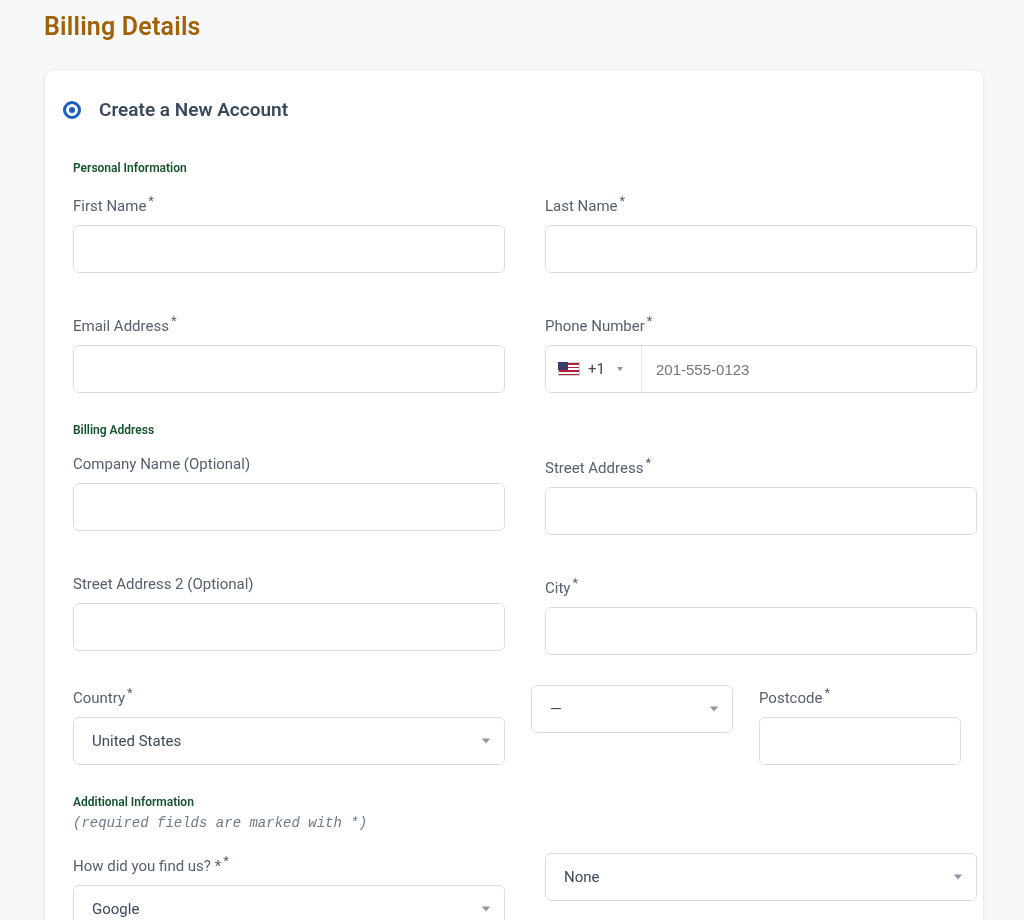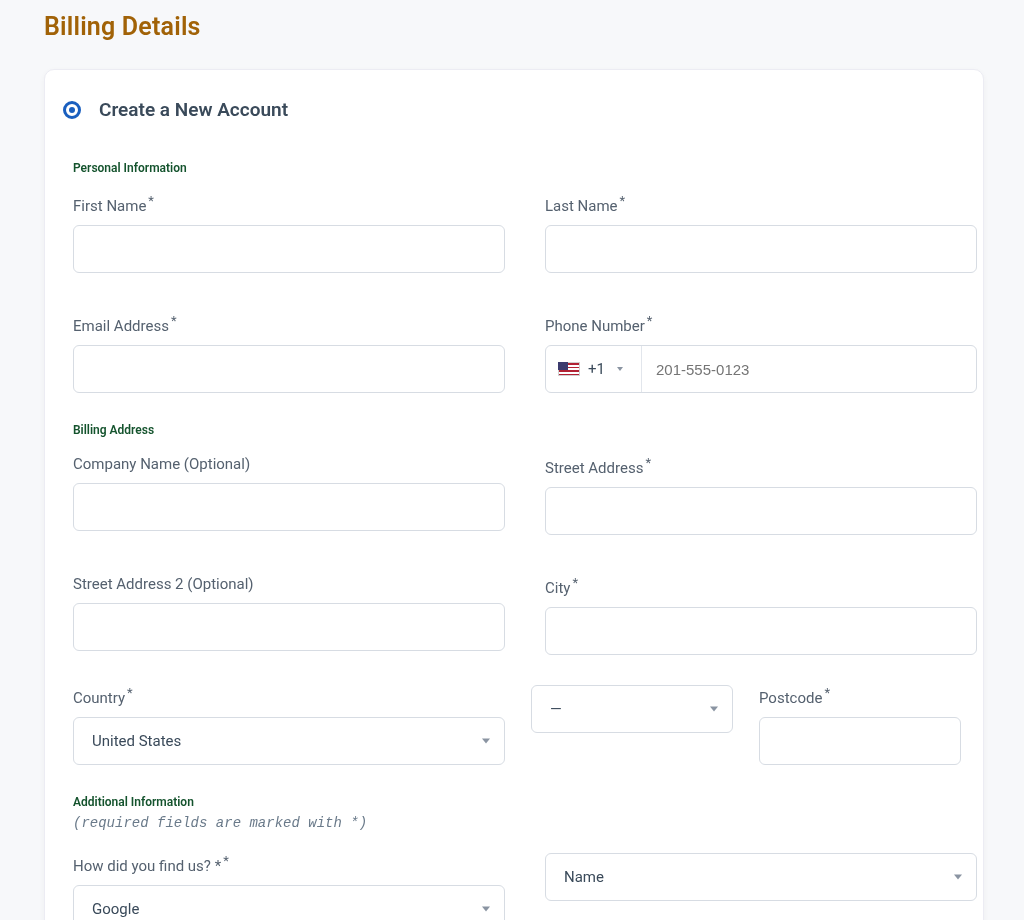--- a/index.html
+++ b/index.html
@@ -307,21 +307,21 @@
       <div class="grid">
         <div class="field">
           <label><span>How did you find us? *</span><span class="req">*</span></label>
           <div class="select">
             <span>Google</span>
             <span class="caret"></span>
           </div>
         </div>
         <div class="field">
           <div class="select">
-            <span>Name</span>
+            <span>None</span>
             <span class="caret"></span>
           </div>
         </div>
       </div>
     </div>
 
   </div>
 </div>
 
 </body></html>

